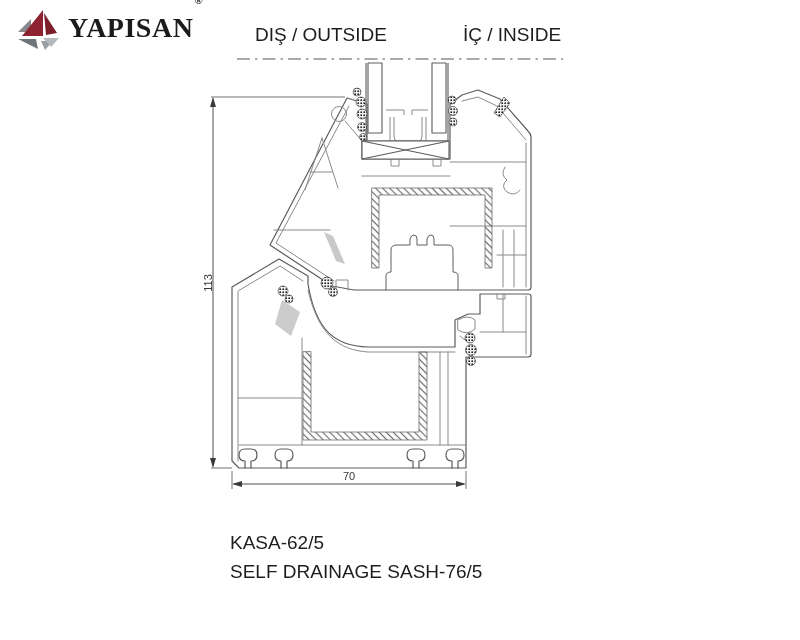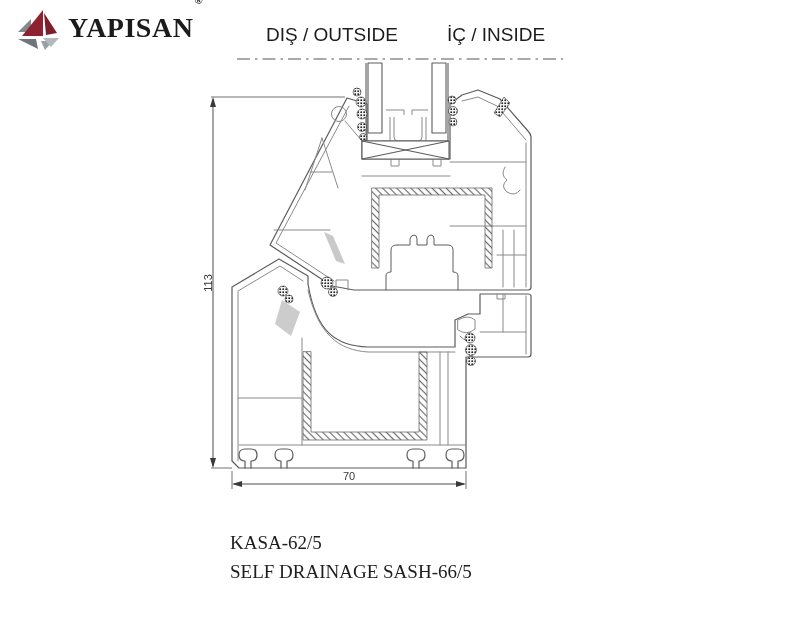--- a/index.html
+++ b/index.html
@@ -4,24 +4,24 @@
 <style>
   html,body{margin:0;padding:0;}
   .page{position:relative;width:800px;height:640px;background:#ffffff;overflow:hidden;
         font-family:"Liberation Sans",sans-serif;}
   .logo{position:absolute;left:10px;top:5px;display:flex;align-items:center;gap:8px;}
   .brand{font-family:"Liberation Serif",serif;font-weight:bold;font-size:28px;color:#1b1b1b;
          letter-spacing:0.5px;line-height:44px;}
   .reg{font-family:"Liberation Serif",serif;font-weight:bold;font-size:11px;color:#1b1b1b;
        vertical-align:top;position:relative;top:-12px;left:1px;}
   .side-label{position:absolute;top:24px;font-size:19px;color:#1c1c1c;white-space:nowrap;}
-  .side-label.outside{left:266px;text-align:right;}
-  .side-label.inside{left:447px;}
+  .side-label.outside{left:255px;text-align:right;}
+  .side-label.inside{left:463px;}
   .captions{position:absolute;left:230px;top:532px;font-size:19px;color:#1e1e1e;}
-  .captions div{line-height:22.5px;white-space:nowrap;font-family:Liberation Serif, serif;}
+  .captions div{line-height:22.5px;white-space:nowrap;}
   .cap-gap{height:6px;}
   svg.drawing{position:absolute;left:0;top:0;}
 </style>
 </head>
 <body>
 
 <div class="page">
 
   <div class="logo">
     <svg width="50" height="46" viewBox="0 0 50 46">
@@ -178,16 +178,16 @@
         <polygon points="232,484 242,481 242,487" stroke="none"></polygon>
         <polygon points="466,484 456,481 456,487" stroke="none"></polygon>
         <text x="349" y="480" text-anchor="middle" stroke="none">70</text>
       </g>
     </g>
   </svg>
 
   <div class="captions">
     <div>KASA-62/5</div>
     <div class="cap-gap"></div>
-    <div>SELF DRAINAGE SASH-66/5</div>
+    <div>SELF DRAINAGE SASH-76/5</div>
   </div>
 
 </div>
 
 </body></html>

